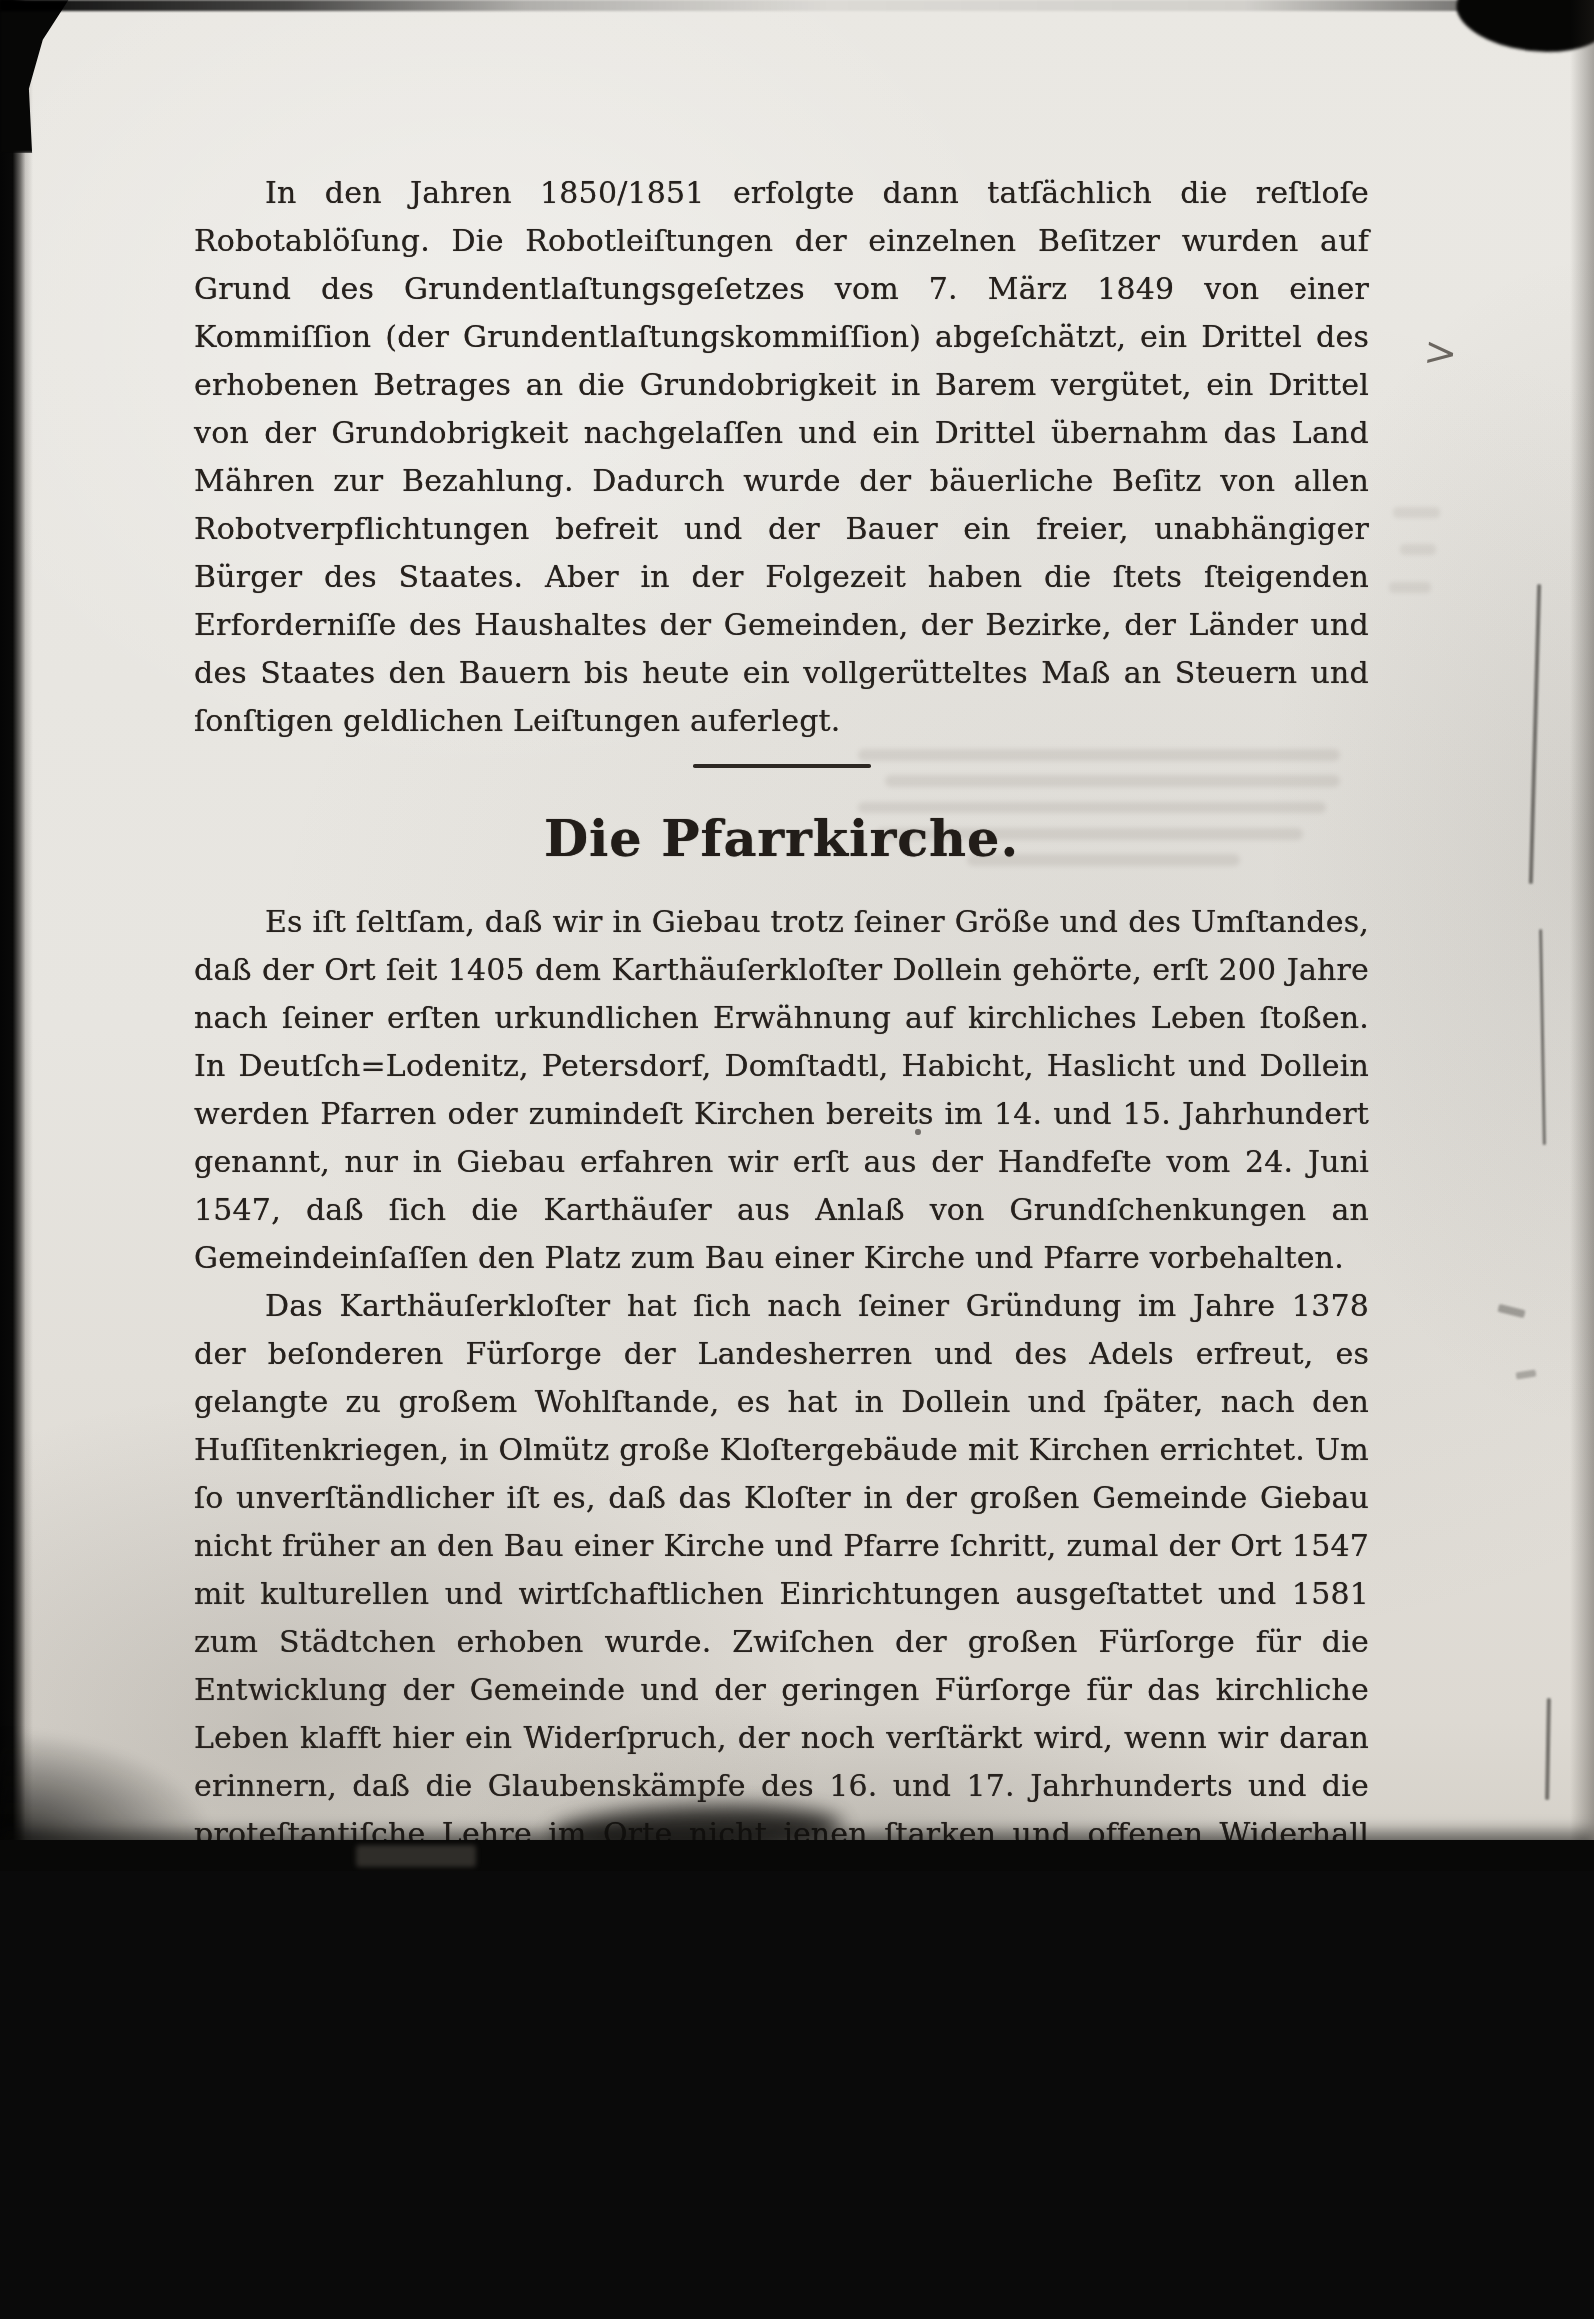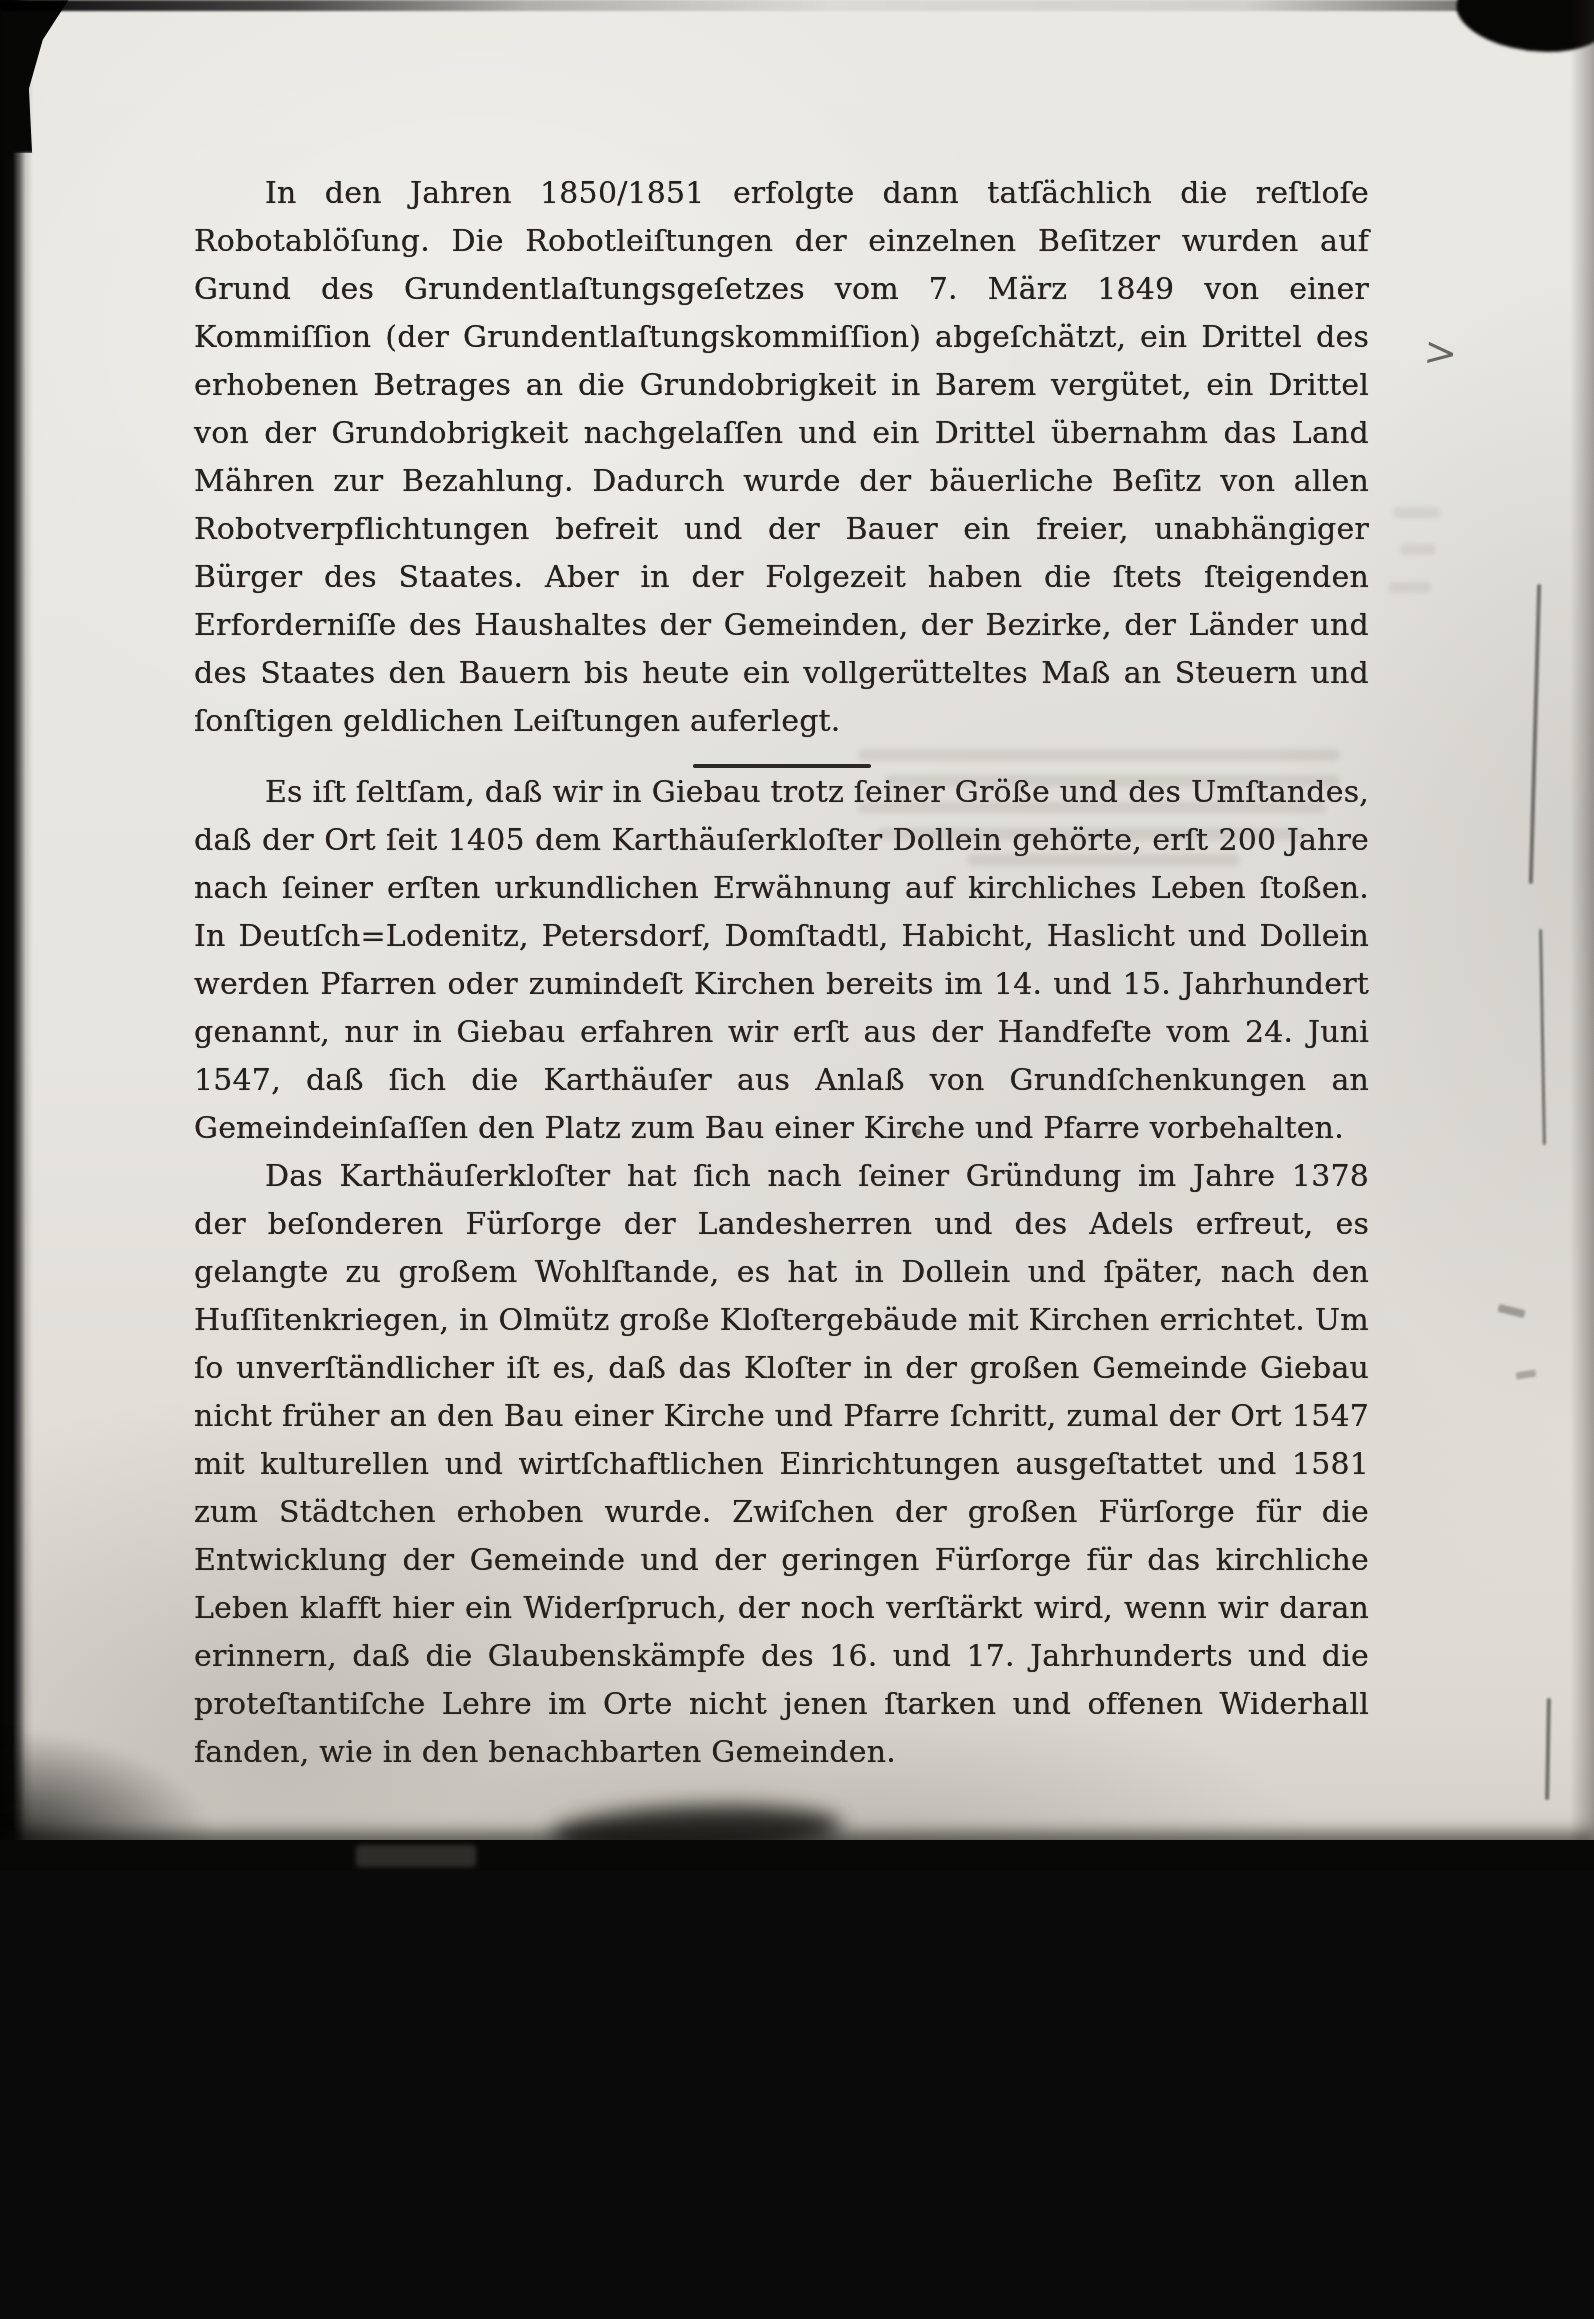--- a/index.html
+++ b/index.html
@@ -168,20 +168,21 @@
   </div>
   <div class="ghost-small gs1"></div>
   <div class="ghost-small gs2"></div>
   <div class="ghost-small gs3"></div>
 
   <div class="text-column">
     <p class="para">In den Jahren 1850/1851 erfolgte dann tatſächlich die reſtloſe Robotablöſung. Die Robotleiſtungen der einzelnen Beſitzer wurden auf Grund des Grundentlaſtungsgeſetzes vom 7. März 1849 von einer Kommiſſion (der Grundentlaſtungskommiſſion) abgeſchätzt, ein Drittel des erhobenen Betrages an die Grundobrigkeit in Barem vergütet, ein Drittel von der Grundobrigkeit nachgelaſſen und ein Drittel übernahm das Land Mähren zur Bezahlung. Dadurch wurde der bäuerliche Beſitz von allen Robotverpflichtungen befreit und der Bauer ein freier, unabhängiger Bürger des Staates. Aber in der Folgezeit haben die ſtets ſteigenden Erforderniſſe des Haushaltes der Gemeinden, der Bezirke, der Länder und des Staates den Bauern bis heute ein vollgerütteltes Maß an Steuern und ſonſtigen geldlichen Leiſtungen auferlegt.</p>
 
     <div class="divider"></div>
 
+    <h1 class="heading">Die Pfarrkirche.</h1>
 
     <p class="para">Es iſt ſeltſam, daß wir in Giebau trotz ſeiner Größe und des Umſtandes, daß der Ort ſeit 1405 dem Karthäuſerkloſter Dollein gehörte, erſt 200 Jahre nach ſeiner erſten urkundlichen Erwähnung auf kirchliches Leben ſtoßen. In Deutſch=Lodenitz, Petersdorf, Domſtadtl, Habicht, Haslicht und Dollein werden Pfarren oder zumindeſt Kirchen bereits im 14. und 15. Jahrhundert genannt, nur in Giebau erfahren wir erſt aus der Handfeſte vom 24. Juni 1547, daß ſich die Karthäuſer aus Anlaß von Grundſchenkungen an Gemeindeinſaſſen den Platz zum Bau einer Kirche und Pfarre vorbehalten.</p>
     <p class="para">Das Karthäuſerkloſter hat ſich nach ſeiner Gründung im Jahre 1378 der beſonderen Fürſorge der Landesherren und des Adels erfreut, es gelangte zu großem Wohlſtande, es hat in Dollein und ſpäter, nach den Huſſitenkriegen, in Olmütz große Kloſtergebäude mit Kirchen errichtet. Um ſo unverſtändlicher iſt es, daß das Kloſter in der großen Gemeinde Giebau nicht früher an den Bau einer Kirche und Pfarre ſchritt, zumal der Ort 1547 mit kulturellen und wirtſchaftlichen Einrichtungen ausgeſtattet und 1581 zum Städtchen erhoben wurde. Zwiſchen der großen Fürſorge für die Entwicklung der Gemeinde und der geringen Fürſorge für das kirchliche Leben klafft hier ein Widerſpruch, der noch verſtärkt wird, wenn wir daran erinnern, daß die Glaubenskämpfe des 16. und 17. Jahrhunderts und die proteſtantiſche Lehre im Orte nicht jenen ſtarken und offenen Widerhall fanden, wie in den benachbarten Gemeinden.</p>
   </div>
 
   <div class="page-number">111</div>
 
   <div class="margin-mark">&gt;</div>
 
   <div class="speck speck-1"></div>

